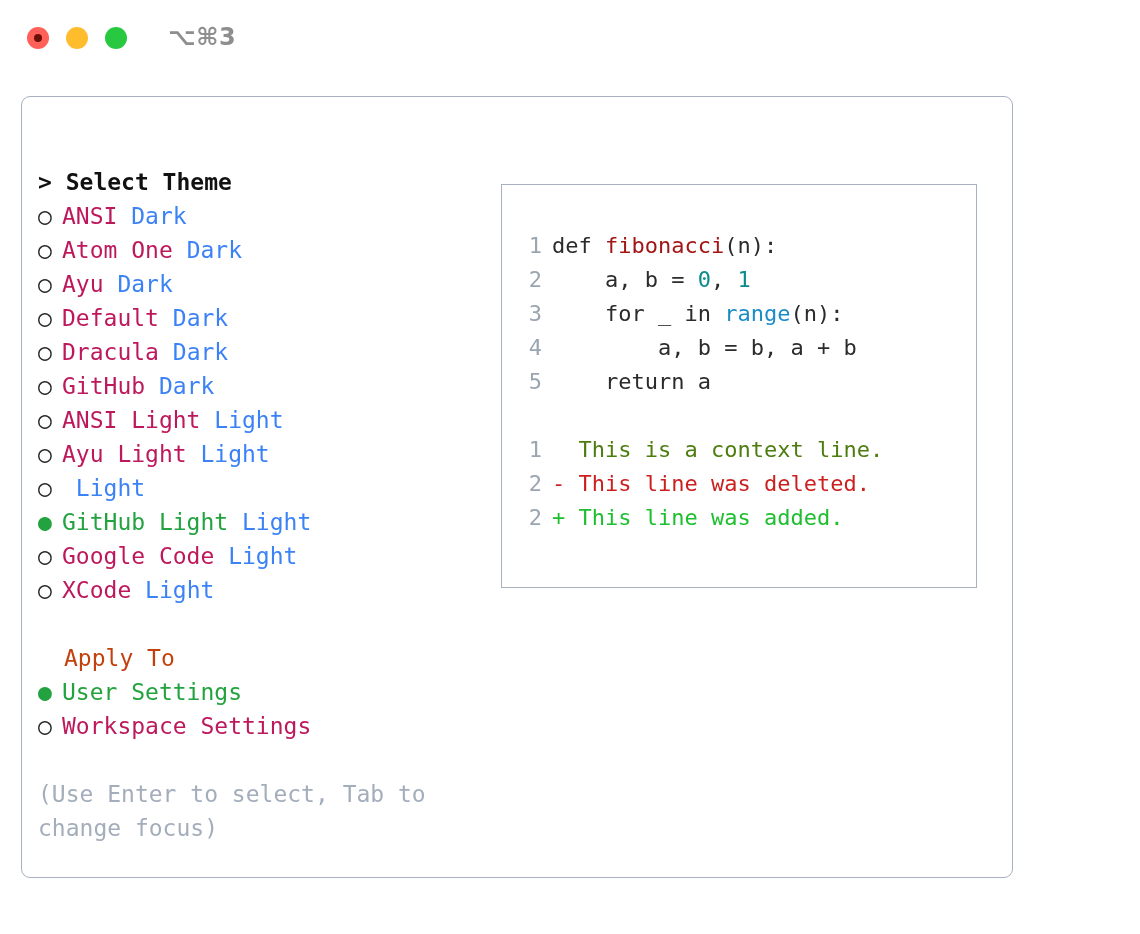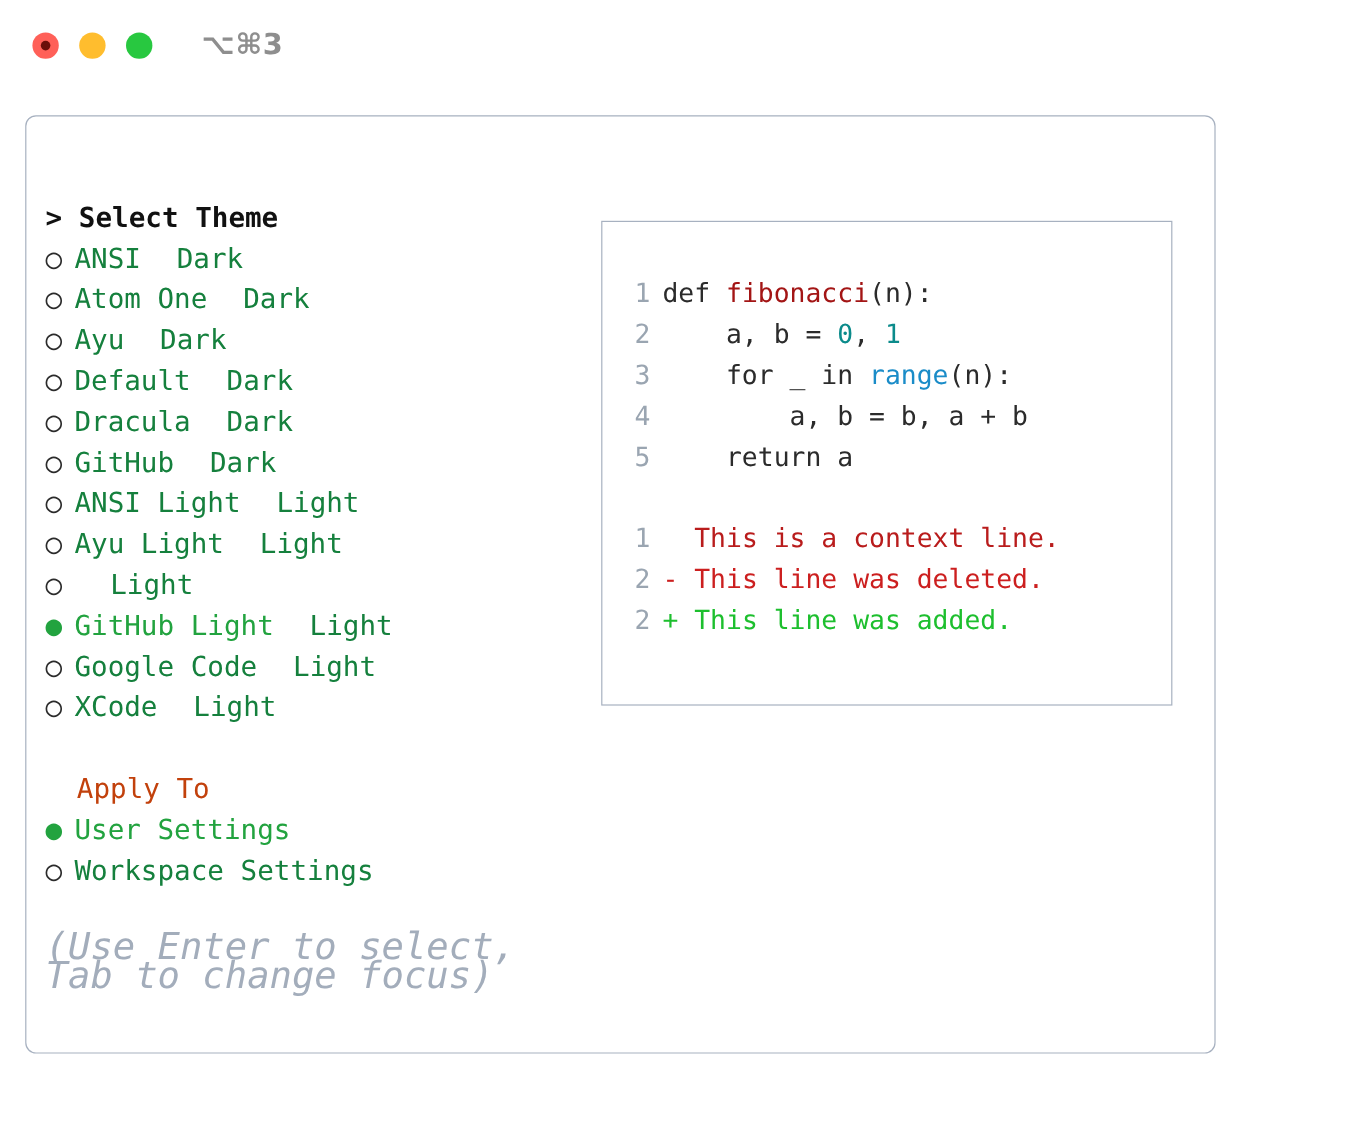--- a/index.html
+++ b/index.html
@@ -116,45 +116,44 @@
   .bullet {
     display: inline-block;
     width: 24px;
     flex: 0 0 24px;
     font-size: 23px;
     line-height: 34px;
   }
   .bullet-off { color: #2b2b2b; }
   .bullet-on  { color: #22a33f; }
 
-  .opt-name { color: #15803d; }
+  .opt-name { color: #be185d; }
   .opt-name.selected { color: #22a33f; }
   .opt-tag {
-    color: #15803d;
-    margin-left: 16px;
+    color: #3b82f6;
+    margin-left: 0;
   }
 
   .apply-block { margin-top: 34px; }
   .apply-title {
     font-size: 23px;
     color: #c2410c;
     line-height: 34px;
     padding-left: 26px;
     white-space: pre;
   }
 
   .hint {
     margin-top: 34px;
-    font-size: 31px;
-    line-height: 24px;
+    font-size: 23px;
+    line-height: 34px;
     color: #a3adbb;
     width: 400px;
     white-space: pre-wrap;
     word-break: normal;
-    font-style: italic;
   }
 
   
   .right-col {
     position: absolute;
     left: 479px;
     top: 52px;
     width: 490px;
   }
   .preview-title {
@@ -187,21 +186,21 @@
     color: #9aa5b1;
     margin-right: 10px;
   }
   .tok-fn   { color: #a31515; margin-top: 12px; }
   .tok-num  { color: #0b8b8b; }
   .tok-call { color: #1a8cc8; }
   .tok-plain{ color: #2b2b2b; }
 
   .blank-line { height: 34px; }
 
-  .diff-ctx { color: #b91c1c; }
+  .diff-ctx { color: #4d7c0f; }
   .diff-del { color: #cc1f1f; }
   .diff-add { color: #1dbf2e; }
 </style>
 </head>
 <body>
 
 <div class="window">
 
   <div class="titlebar">
     <div class="traffic-lights">

